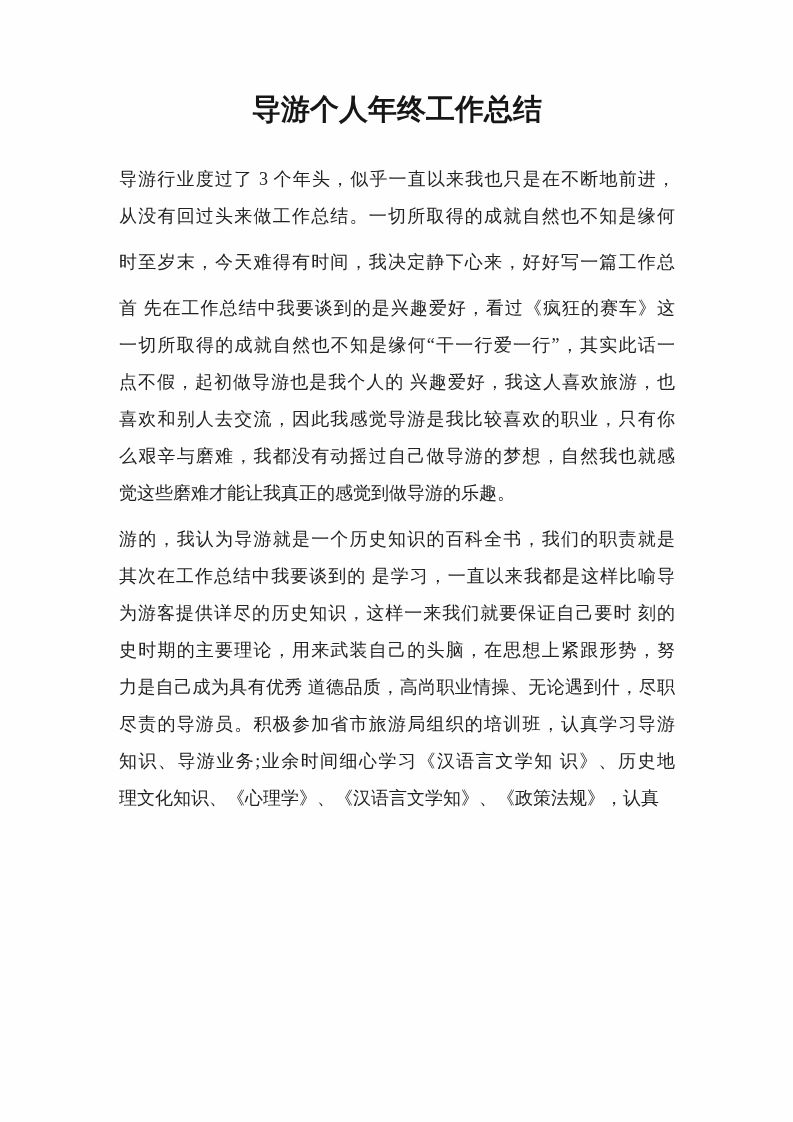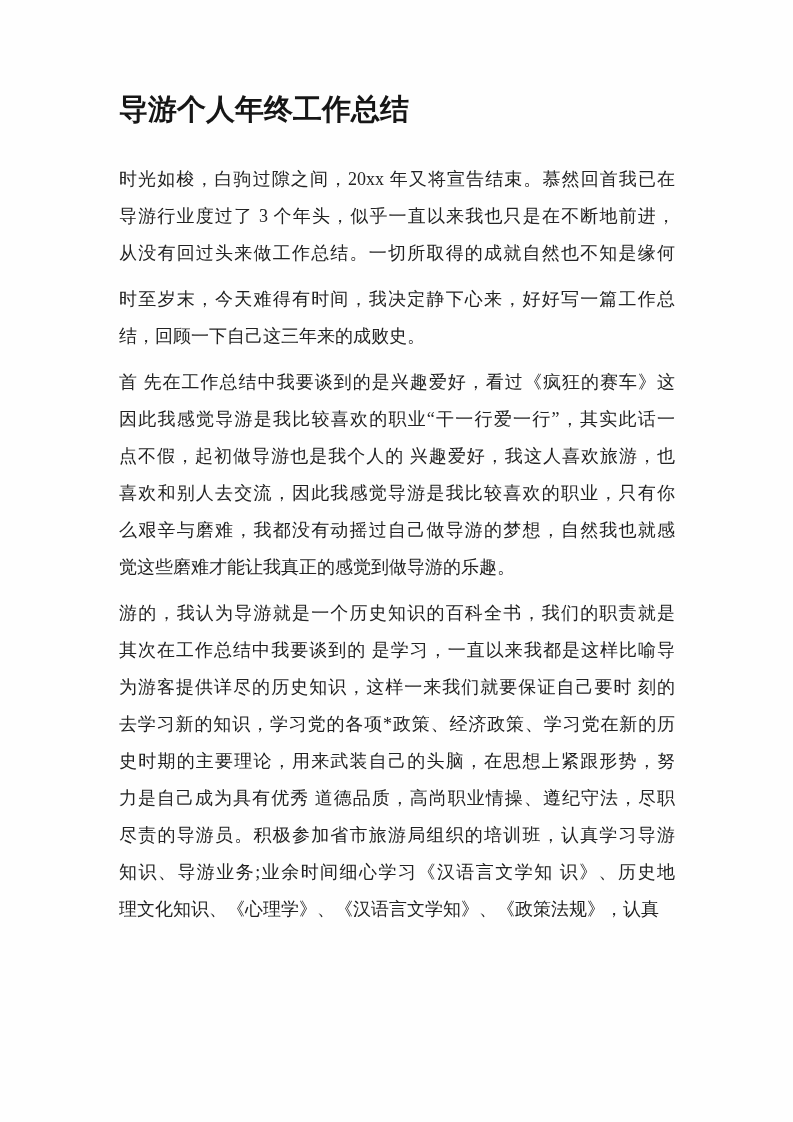--- a/index.html
+++ b/index.html
@@ -20,21 +20,21 @@
     position: absolute;
     left: 119px;
     width: 556px;
     top: 0;
   }
   .doc-title {
     margin: 88px 0 0 0;
     font-size: 29px;
     line-height: 42px;
     font-weight: bold;
-    text-align: left;
+    text-align: center;
     letter-spacing: 0px;
     color: #161616;
   }
   .doc-body {
     margin-top: 31px;
   }
   .para {
     margin: 0 0 9px 0;
   }
   .line {
@@ -50,42 +50,39 @@
   }
 </style>
 </head>
 <body>
 
 <div class="page">
   <div class="content">
     <h1 class="doc-title">导游个人年终工作总结</h1>
     <div class="doc-body" id="doc-body">
         <div class="para">
-          <div class="line">时光如梭，白驹过隙之间，20xx 年又将宣告结束。慕然回首我已在</div>
           <div class="line">导游行业度过了 3 个年头，似乎一直以来我也只是在不断地前进，</div>
           <div class="line">从没有回过头来做工作总结。一切所取得的成就自然也不知是缘何</div>
         </div>
         <div class="para">
           <div class="line">时至岁末，今天难得有时间，我决定静下心来，好好写一篇工作总</div>
-          <div class="line last">结，回顾一下自己这三年来的成败史。</div>
         </div>
         <div class="para">
           <div class="line">首 先在工作总结中我要谈到的是兴趣爱好，看过《疯狂的赛车》这</div>
-          <div class="line">因此我感觉导游是我比较喜欢的职业“干一行爱一行”，其实此话一</div>
+          <div class="line">一切所取得的成就自然也不知是缘何“干一行爱一行”，其实此话一</div>
           <div class="line">点不假，起初做导游也是我个人的 兴趣爱好，我这人喜欢旅游，也</div>
           <div class="line">喜欢和别人去交流，因此我感觉导游是我比较喜欢的职业，只有你</div>
           <div class="line">么艰辛与磨难，我都没有动摇过自己做导游的梦想，自然我也就感</div>
           <div class="line last">觉这些磨难才能让我真正的感觉到做导游的乐趣。</div>
         </div>
         <div class="para">
           <div class="line">游的，我认为导游就是一个历史知识的百科全书，我们的职责就是</div>
           <div class="line">其次在工作总结中我要谈到的 是学习，一直以来我都是这样比喻导</div>
           <div class="line">为游客提供详尽的历史知识，这样一来我们就要保证自己要时 刻的</div>
-          <div class="line">去学习新的知识，学习党的各项*政策、经济政策、学习党在新的历</div>
           <div class="line">史时期的主要理论，用来武装自己的头脑，在思想上紧跟形势，努</div>
-          <div class="line">力是自己成为具有优秀 道德品质，高尚职业情操、遵纪守法，尽职</div>
+          <div class="line">力是自己成为具有优秀 道德品质，高尚职业情操、无论遇到什，尽职</div>
           <div class="line">尽责的导游员。积极参加省市旅游局组织的培训班，认真学习导游</div>
           <div class="line">知识、导游业务;业余时间细心学习《汉语言文学知 识》、历史地</div>
           <div class="line last">理文化知识、《心理学》、《汉语言文学知》、《政策法规》，认真</div>
         </div>
       </div>
   </div>
 </div>
 
 </body></html>

